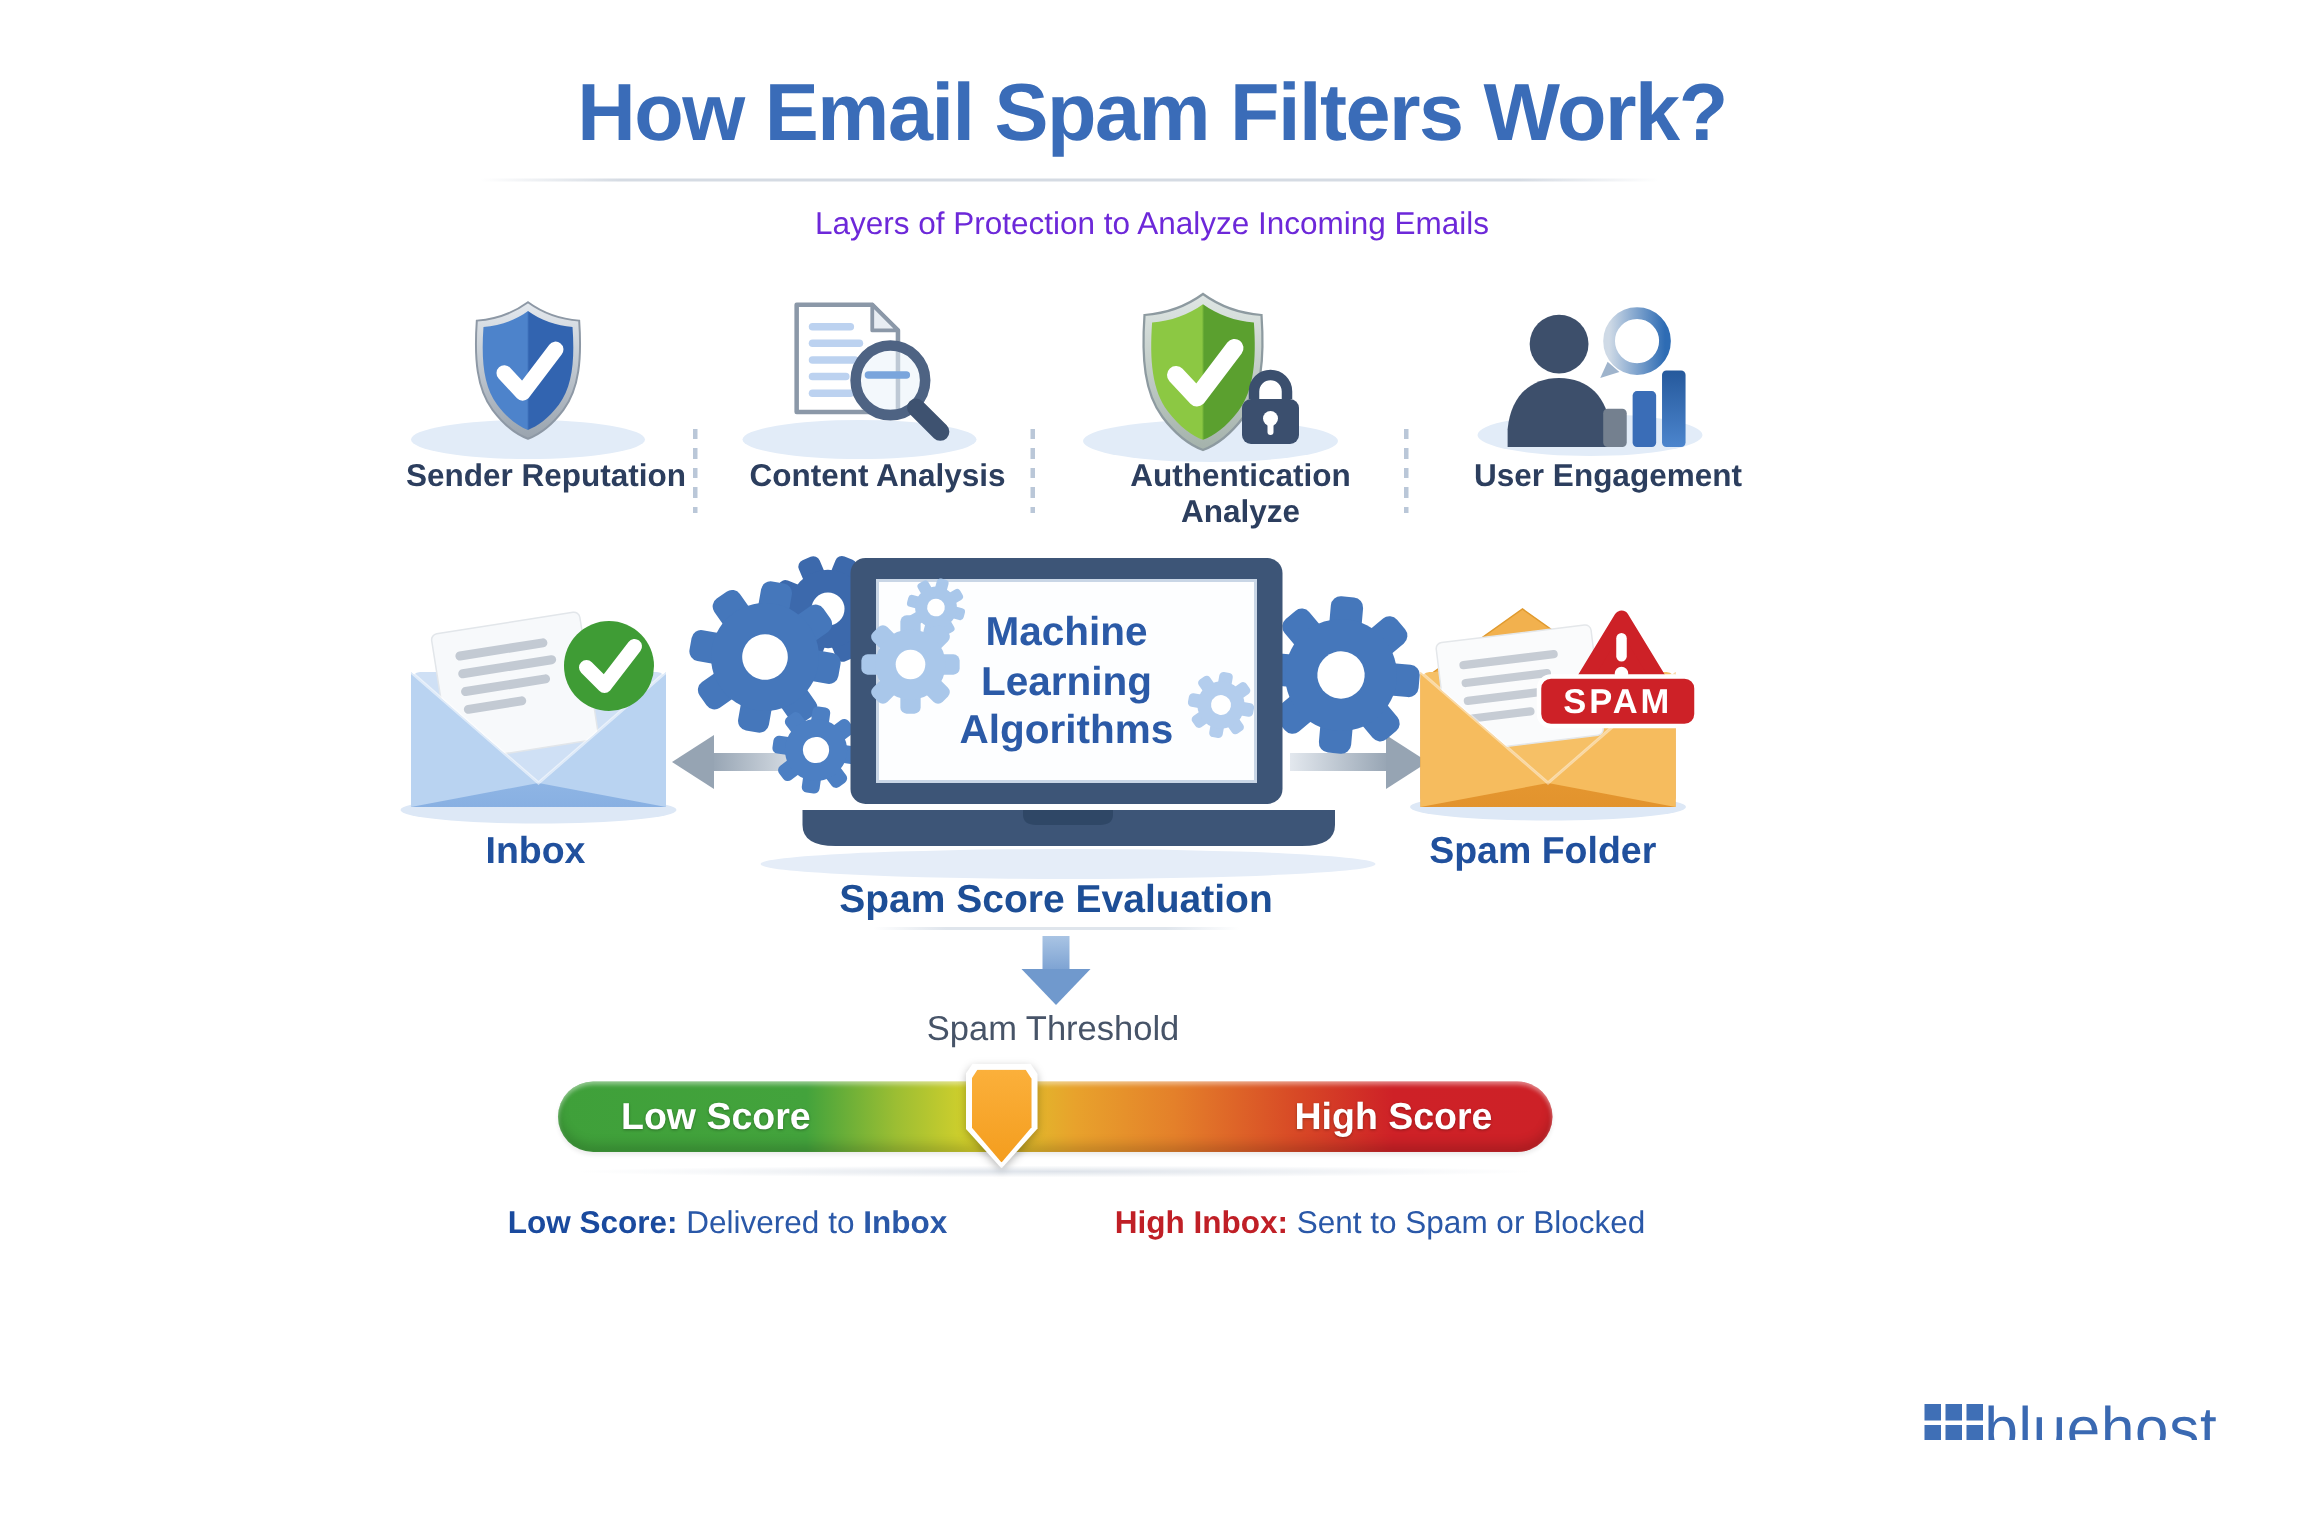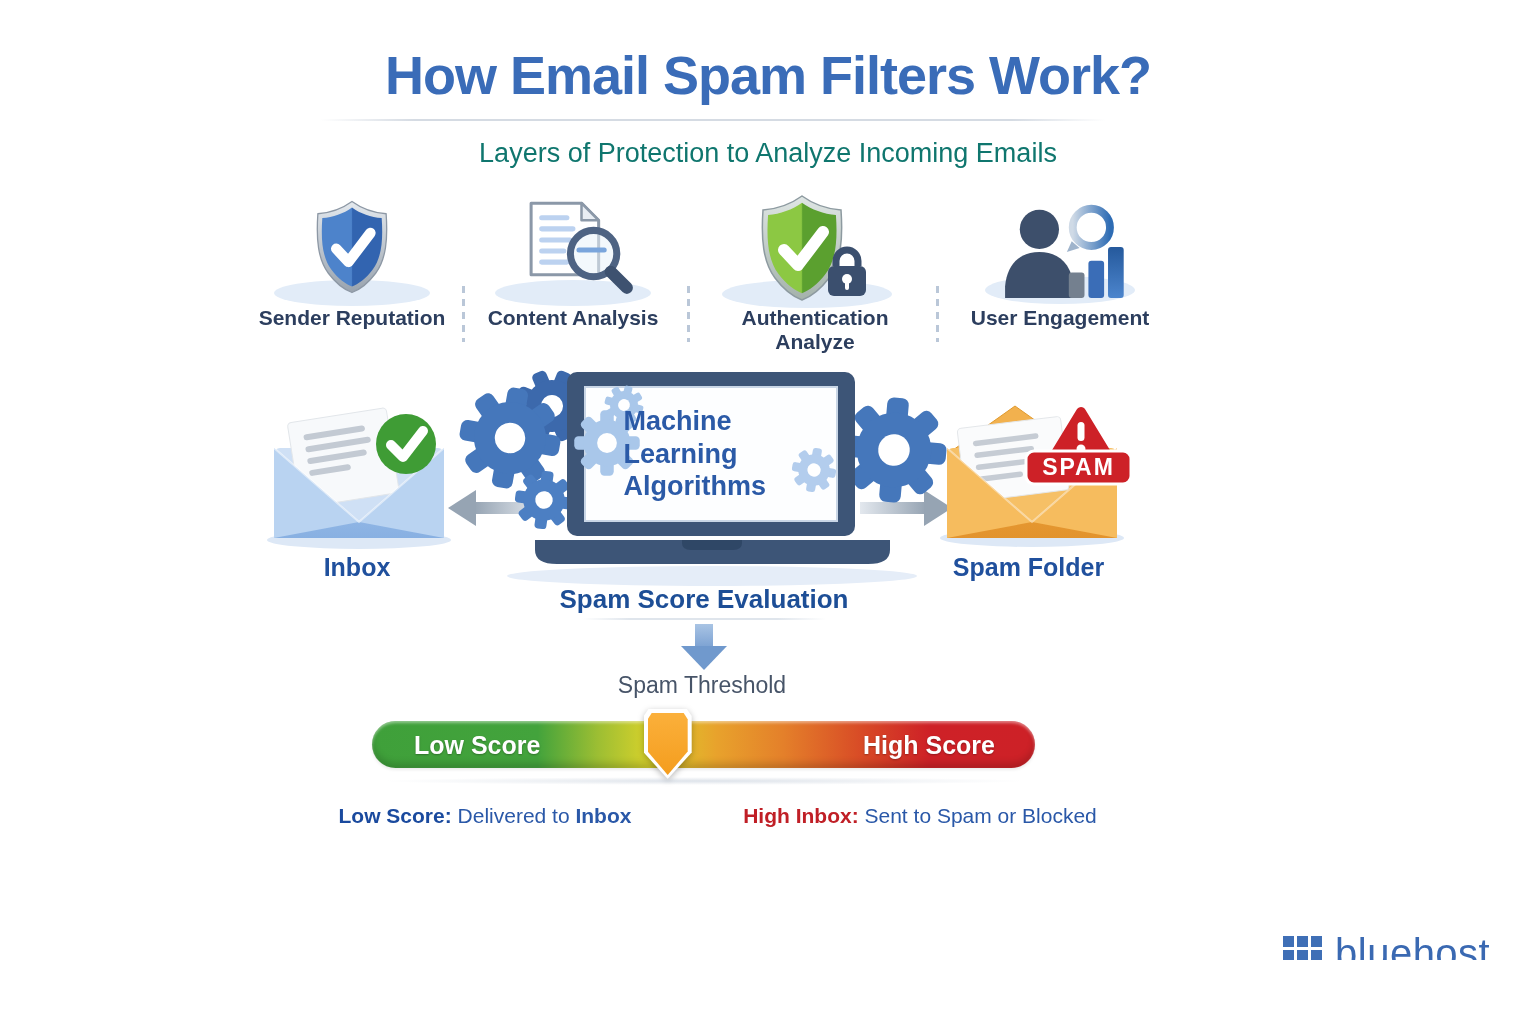--- a/index.html
+++ b/index.html
@@ -5,32 +5,32 @@
   * { margin:0; padding:0; box-sizing:border-box; }
   body { background:#fff; font-family:"Liberation Sans", sans-serif; }
   .canvas { position:relative; width:1536px; height:960px; background:#ffffff; overflow:hidden; }
   .abs { position:absolute; }
 
   
   .title { left:0; top:44px; width:100%; text-align:center; font-size:54px; font-weight:bold;
            color:#3a6cb8; letter-spacing:-1px; }
   .title-divider { left:320px; top:119px; width:786px; height:2px;
            background:linear-gradient(90deg, rgba(213,219,227,0) 0%, #d5dbe3 12%, #d5dbe3 88%, rgba(213,219,227,0) 100%); }
-  .subtitle { left:0; top:138px; width:100%; text-align:center; font-size:27px; color:#0f766e; }
+  .subtitle { left:0; top:138px; width:100%; text-align:center; font-size:21px; color:#6d28d9; }
 
   
   .icon-shadow { background:#e2ecf8; border-radius:50%; }
-  .layer-label { font-size:21px; font-weight:600; color:#2c3e5e; text-align:center; }
+  .layer-label { font-size:21px; font-weight:600; color:#2c3e5e; text-align:center;margin-left:12px; }
   .sep { width:3px; background:repeating-linear-gradient(180deg,#bac7d8 0 7px, transparent 7px 13px); }
 
   
   .flow-label { font-size:25px; font-weight:bold; color:#20509d; text-align:center; }
   .screen-text-wrap { left:585px; top:393px; width:252px; height:122px; display:flex;
            align-items:center; justify-content:center; }
-  .screen-text { width:175px; text-align:left; font-size:27px; font-weight:bold;
+  .screen-text { width:175px; text-align:center; font-size:27px; font-weight:bold;
            color:#2b5aa7; line-height:1.2; }
   .eval-label { left:529px; top:584px; width:350px; text-align:center; font-size:26px;
            font-weight:bold; color:#1d4e96; }
   .eval-underline { left:582px; top:618px; width:244px; height:2px;
            background:linear-gradient(90deg, rgba(223,229,236,0), #dfe5ec 20%, #dfe5ec 80%, rgba(223,229,236,0)); }
 
   
   .down-arrow { left:681px; top:624px; width:46px; height:46px; }
   .down-arrow .shaft { position:absolute; left:14px; top:0; width:18px; height:24px;
            background:linear-gradient(180deg,#a9c4e4,#7ba1d2); }
@@ -63,21 +63,21 @@
 
   
   .caption { top:804px; text-align:center; font-size:21px; color:#2a58a8; }
   .caption.low { left:330px; width:310px; }
   .caption.high { left:742px; width:356px; }
   .caption .prefix-blue { font-weight:bold; color:#1a4a9e; }
   .caption .prefix-red { font-weight:bold; color:#c01f26; }
   .caption .emph { font-weight:600; }
 
   
-  .brand { left:1283px; top:933px; display:flex; align-items:center; gap:13px; }
+  .brand { left:1283px; top:933px; display:flex; align-items:center; gap:1px; }
   .brand-grid { display:grid; grid-template-columns:repeat(3,11px); grid-template-rows:repeat(3,11px);
            gap:3px; }
   .brand-grid i { background:#3f6fb6; display:block; }
   .brand-name { font-size:40px; color:#3a69b2; letter-spacing:.5px; line-height:1; padding-bottom:4px; }
 </style>
 </head>
 <body>
 
 <div class="canvas">
 

